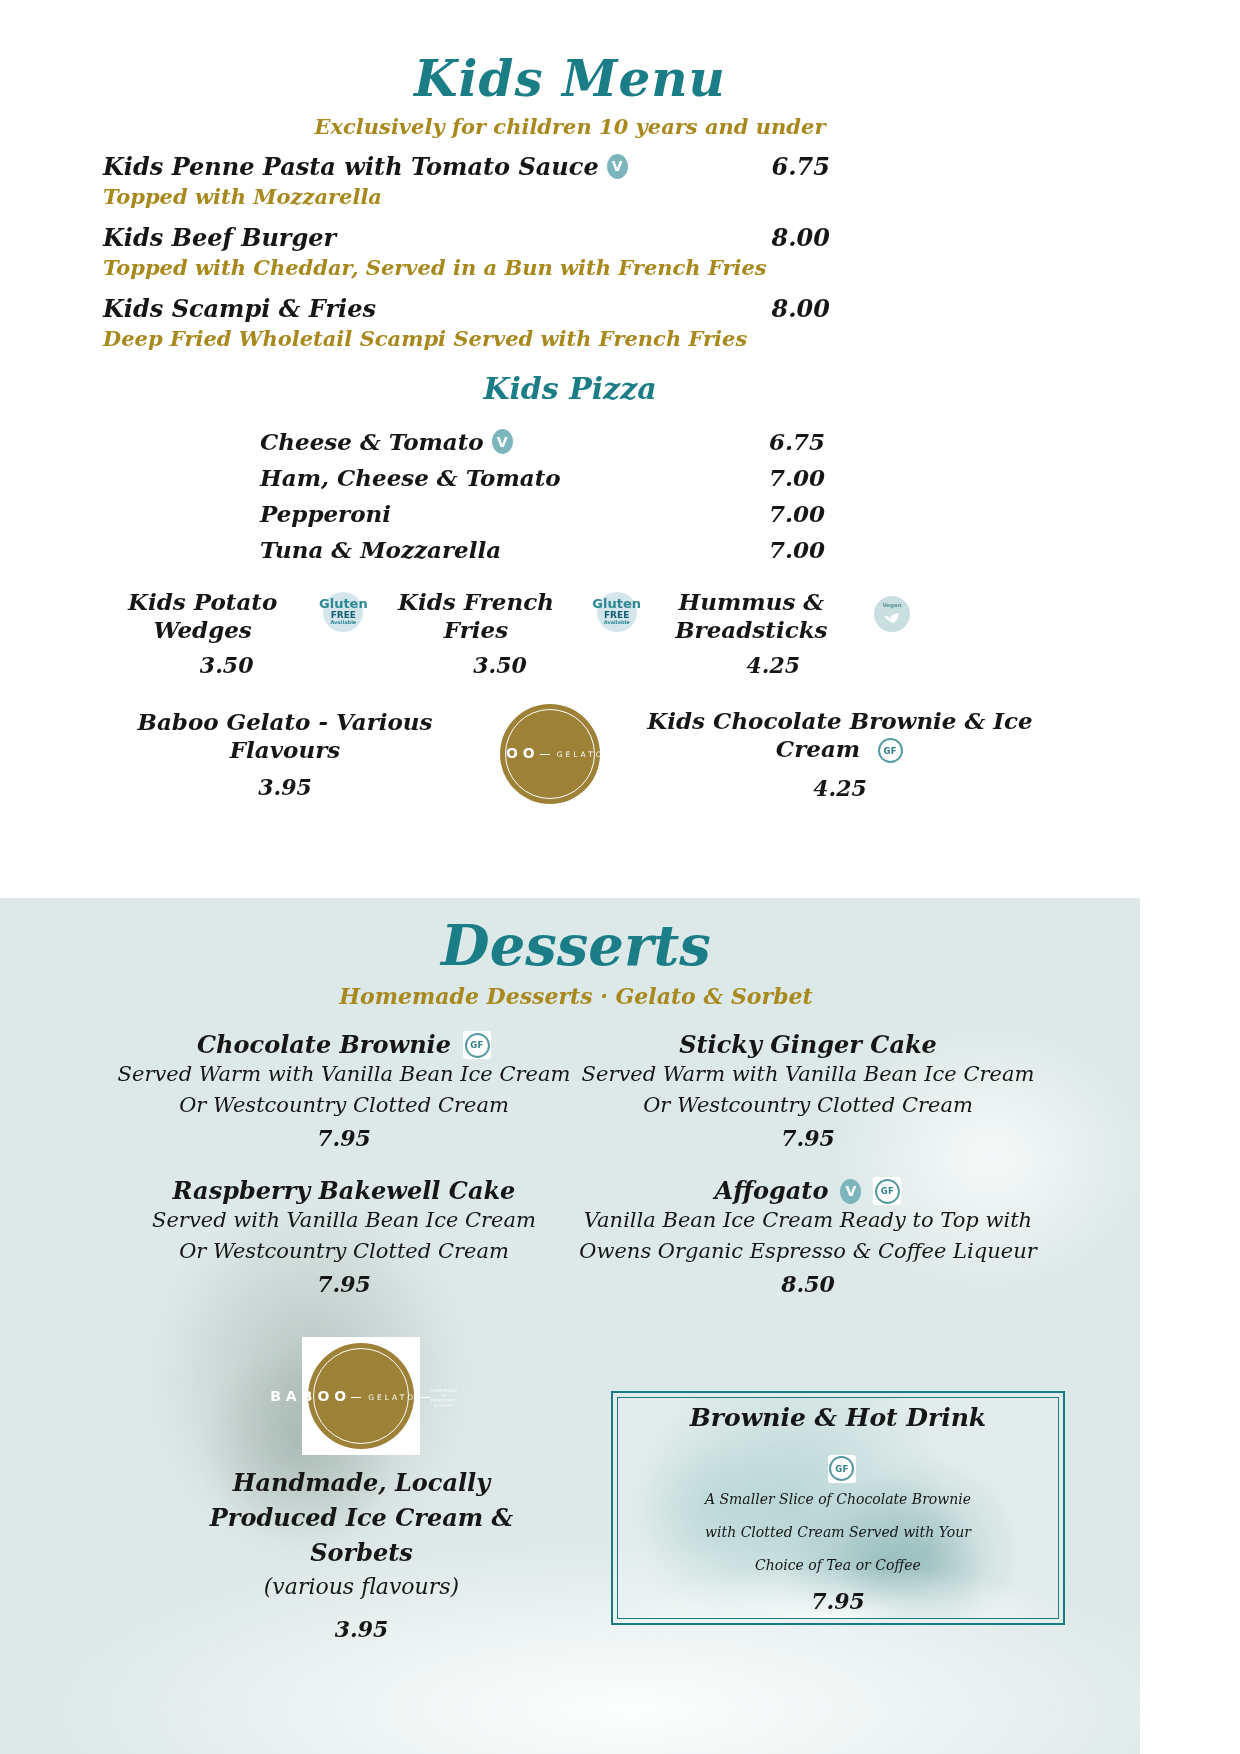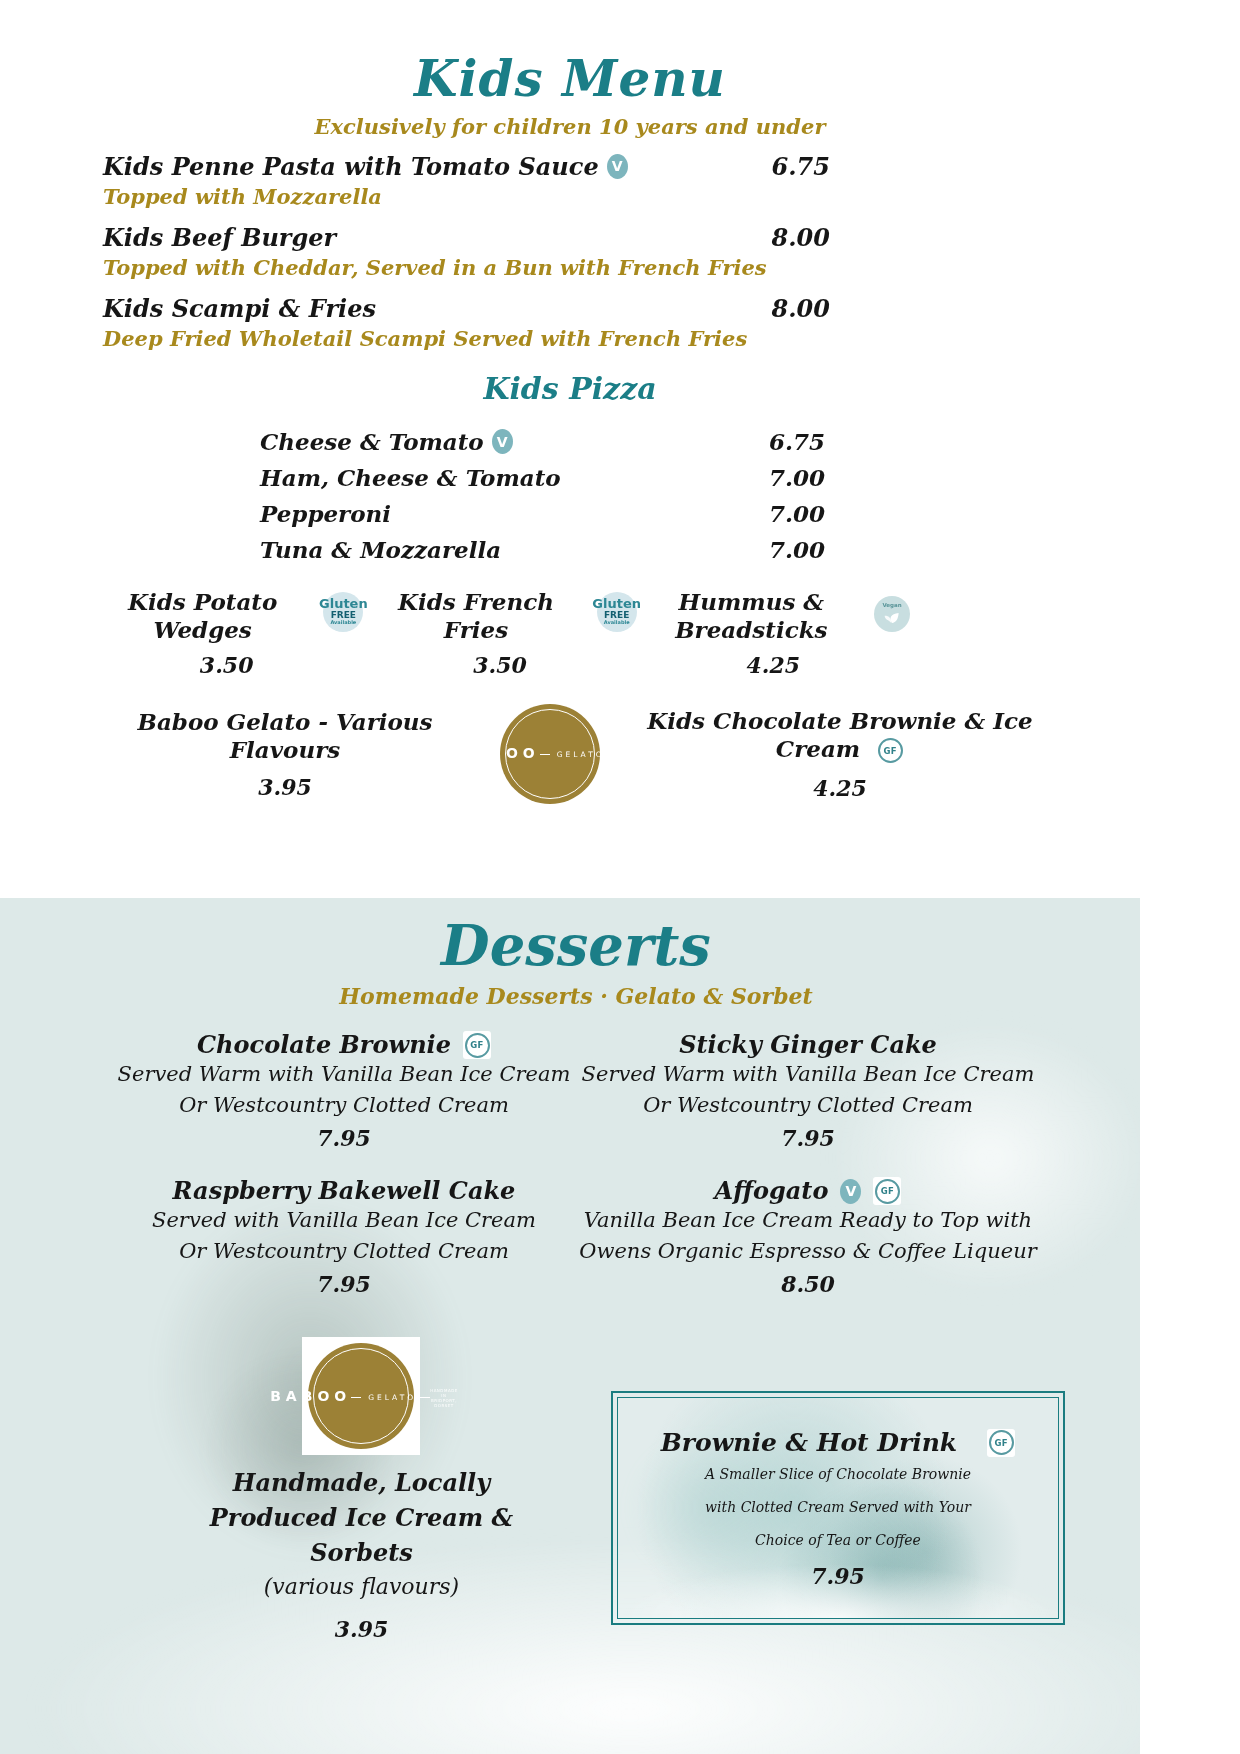--- a/index.html
+++ b/index.html
@@ -163,21 +163,21 @@
   .combo-inner{
     border:1.5px solid #1a7c80;height:100%;box-sizing:border-box;
     display:flex;flex-direction:column;align-items:center;justify-content:center;
     text-align:center;padding:8px 12px;
     background:
       radial-gradient(ellipse 70% 35% at 50% 100%, rgba(255,255,255,.85), rgba(255,255,255,0) 70%),
       radial-gradient(circle at 40% 50%, rgba(150,196,194,.55), rgba(150,196,194,0) 55%),
       radial-gradient(circle at 60% 82%, rgba(84,146,144,.45), rgba(84,146,144,0) 32%),
       radial-gradient(circle at 70% 70%, rgba(104,160,158,.35), rgba(104,160,158,0) 28%);
   }
-  .combo-title{font-size:25px;font-weight:bold;line-height:30px;display:flex;align-items:center;justify-content:space-between;gap:22px;}
+  .combo-title{font-size:25px;font-weight:bold;line-height:30px;display:flex;align-items:center;justify-content:space-between;gap:22px;flex-direction:column;}
   .combo-line{font-size:14px;line-height:33px;}
   .combo-price{margin-top:6px;font-size:22px;font-weight:bold;}
 </style>
 </head>
 <body>
 
 <div class="page">
 
   <section class="kids">
     <h1 class="main-title">Kids Menu</h1>

